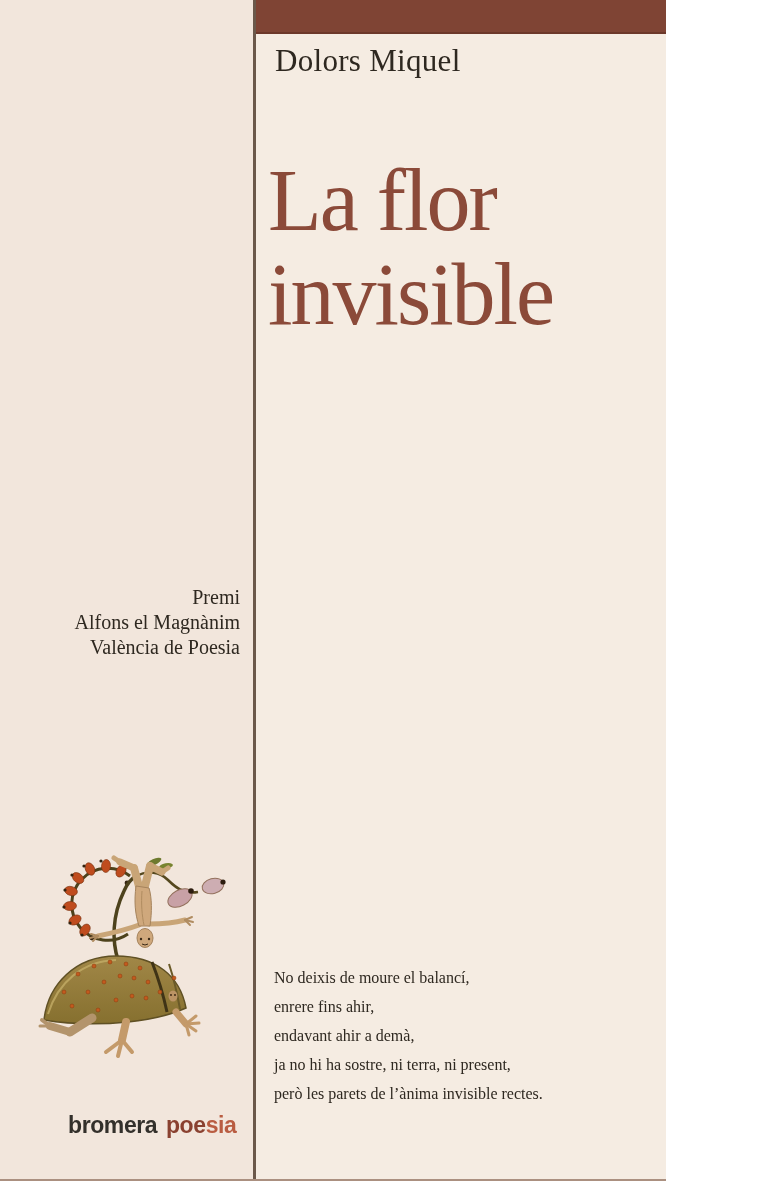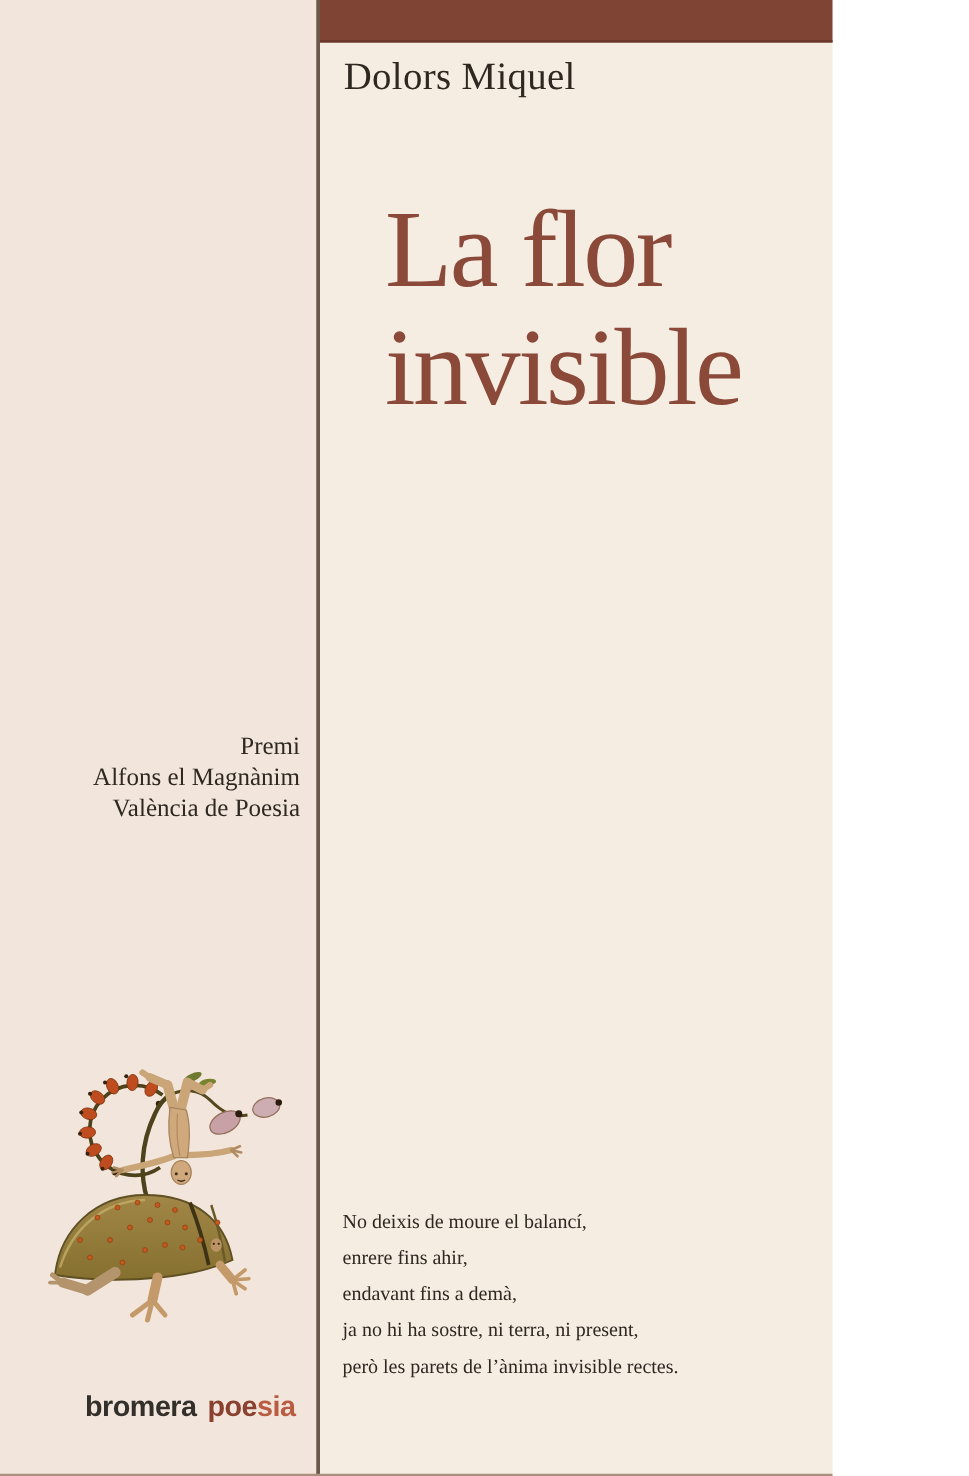--- a/index.html
+++ b/index.html
@@ -28,21 +28,20 @@
   }
   .author{
     position:absolute;left:275px;top:42px;
     font-size:31px;line-height:38px;letter-spacing:.3px;
     color:var(--c-text_dark,#2e2820);
   }
   .title{
     position:absolute;left:268px;top:154px;
     font-size:88px;line-height:94px;letter-spacing:-2px;
     color:var(--c-title,#8b4a39);
-    margin-left:40px;
   }
   .award{
     position:absolute;left:0;top:585px;width:240px;
     text-align:right;font-size:20px;line-height:25px;
     color:var(--c-text_dark,#2e2820);
   }
   .poem{
     position:absolute;left:274px;top:963px;width:440px;
     font-size:16px;line-height:29px;
     color:var(--c-text_dark,#2e2820);
@@ -196,21 +195,21 @@
       <path d="M 158,178 L 168,170" stroke="#c49a6a" stroke-width="3"></path>
       <path d="M 158,178 L 171,177" stroke="#c49a6a" stroke-width="3"></path>
       <path d="M 158,178 L 168,185" stroke="#c49a6a" stroke-width="3"></path>
       <path d="M 158,178 L 161,189" stroke="#c49a6a" stroke-width="3"></path>
     </g>
   </svg>
 
   <div class="poem">
     <div>No deixis de moure el balancí,</div>
     <div>enrere fins ahir,</div>
-    <div>endavant fins a demà,</div>
+    <div>endavant ahir a demà,</div>
     <div>ja no hi ha sostre, ni terra, ni present,</div>
     <div>però les parets de l’ànima invisible rectes.</div>
   </div>
 
   <div class="logo">
     <span class="brand">bromera</span><span class="poe">poe</span><span class="sia">sia</span>
   </div>
 
 </div>
 

